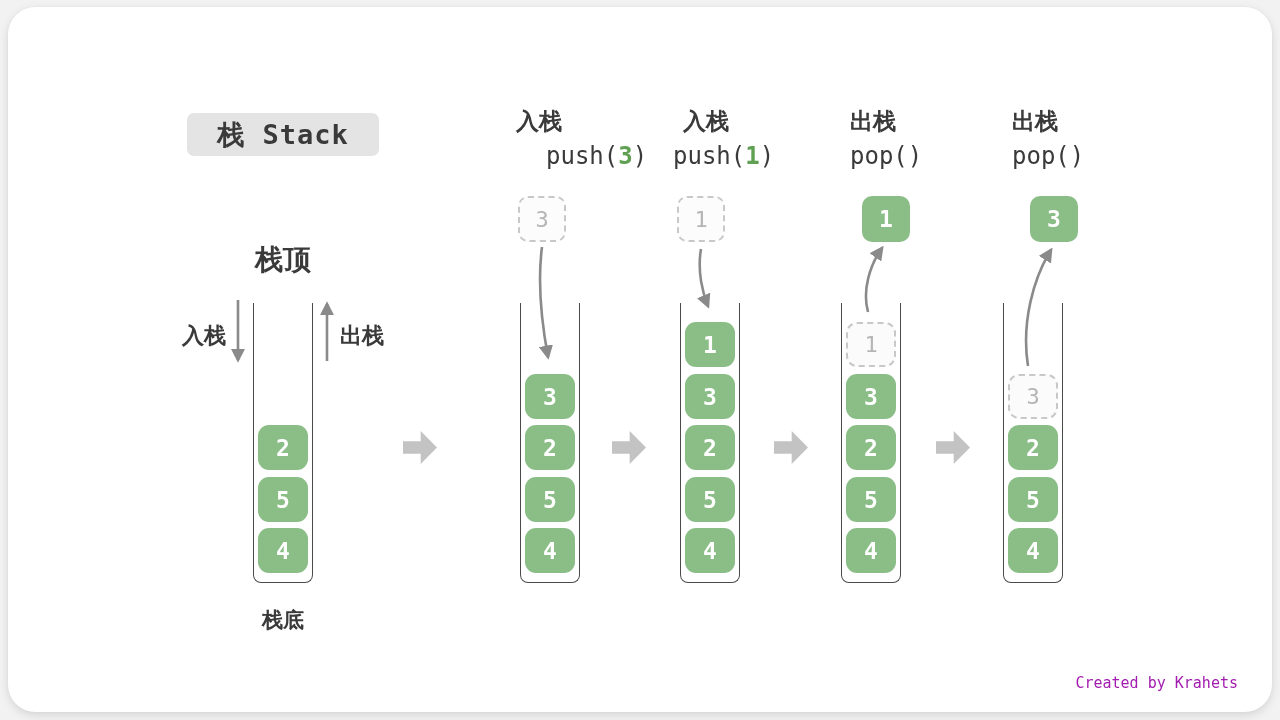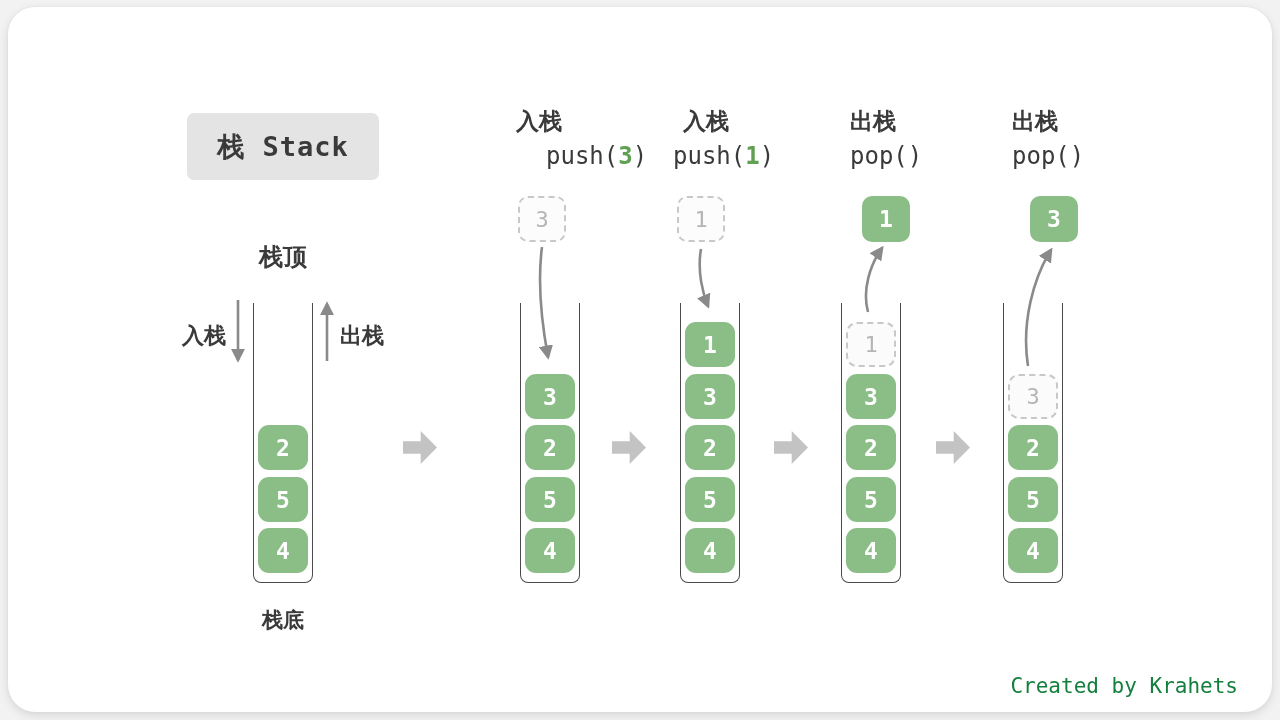--- a/index.html
+++ b/index.html
@@ -7,28 +7,28 @@
     width:1280px;height:720px;position:relative;overflow:hidden;
     background:#f2f2f2;
     font-family:"DejaVu Sans",sans-serif;
   }
   .card{
     position:absolute;left:8px;top:7px;width:1264px;height:705px;
     background:#ffffff;border-radius:27px;
     box-shadow:0 3px 10px rgba(0,0,0,0.12), 0 0 2px rgba(0,0,0,0.05);
   }
   .title-box{
-    position:absolute;left:187px;top:113px;width:192px;height:67px;
+    position:absolute;left:187px;top:113px;width:192px;height:43px;
     background:var(--title-bg);border-radius:7px;
     color:var(--text);font-size:27px;font-weight:700;
     font-family:"DejaVu Sans Mono","DejaVu Sans",monospace;
     display:flex;align-items:center;justify-content:center;letter-spacing:1px;
   }
   .lbl{position:absolute;color:var(--text);font-weight:700;}
-  .lbl-top   {left:253px;top:241px;width:60px;text-align:center;font-size:24px;}
+  .lbl-top   {left:253px;top:241px;width:60px;text-align:center;font-size:28px;}
   .lbl-bottom{left:253px;top:606px;width:60px;text-align:center;font-size:21px;}
   .lbl-push  {left:168px;top:321px;width:58px;text-align:right;font-size:22px;}
   .lbl-pop   {left:340px;top:321px;width:58px;text-align:left;font-size:22px;}
 
   .stack-container{
     position:absolute;top:303px;width:60px;height:280px;box-sizing:border-box;
     border:1.6px solid #4a4a4a;border-top:none;border-radius:0 0 8px 8px;
     background:transparent;
   }
   .cell{
@@ -61,21 +61,21 @@
   }
   .hdr-code .arg{color:var(--green-text);font-weight:700;}
   .block-arrow{
     position:absolute;top:431px;width:34px;height:33px;background:var(--block-arrow);
     clip-path:polygon(0% 31%,52% 31%,52% 0%,100% 50%,52% 100%,52% 69%,0% 69%);
   }
   #overlay{position:absolute;left:0;top:0;pointer-events:none;}
   .flow-arrow{fill:none;stroke:var(--arrow);stroke-width:2.6px;}
   .watermark{
     position:absolute;top:674px;right:42px;
-    font-family:"DejaVu Sans Mono",monospace;font-size:21px;color:#15803d;
+    font-family:"DejaVu Sans Mono",monospace;font-size:15px;color:#a21caf;
   }
 </style>
 </head>
 <body style="--green: #8ABE86; --green-text: #5FA052; --text: #3A3A3A; --arrow: #8A8A8A; --block-arrow: #C3C3C3; --ghost-border: #C8C8C8; --ghost-text: #B5B5B5; --title-bg: #E4E4E4;">
 
 <div class="card"></div>
 
 <div class="title-box">栈 Stack</div>
 
 <div class="lbl lbl-top">栈顶</div>

